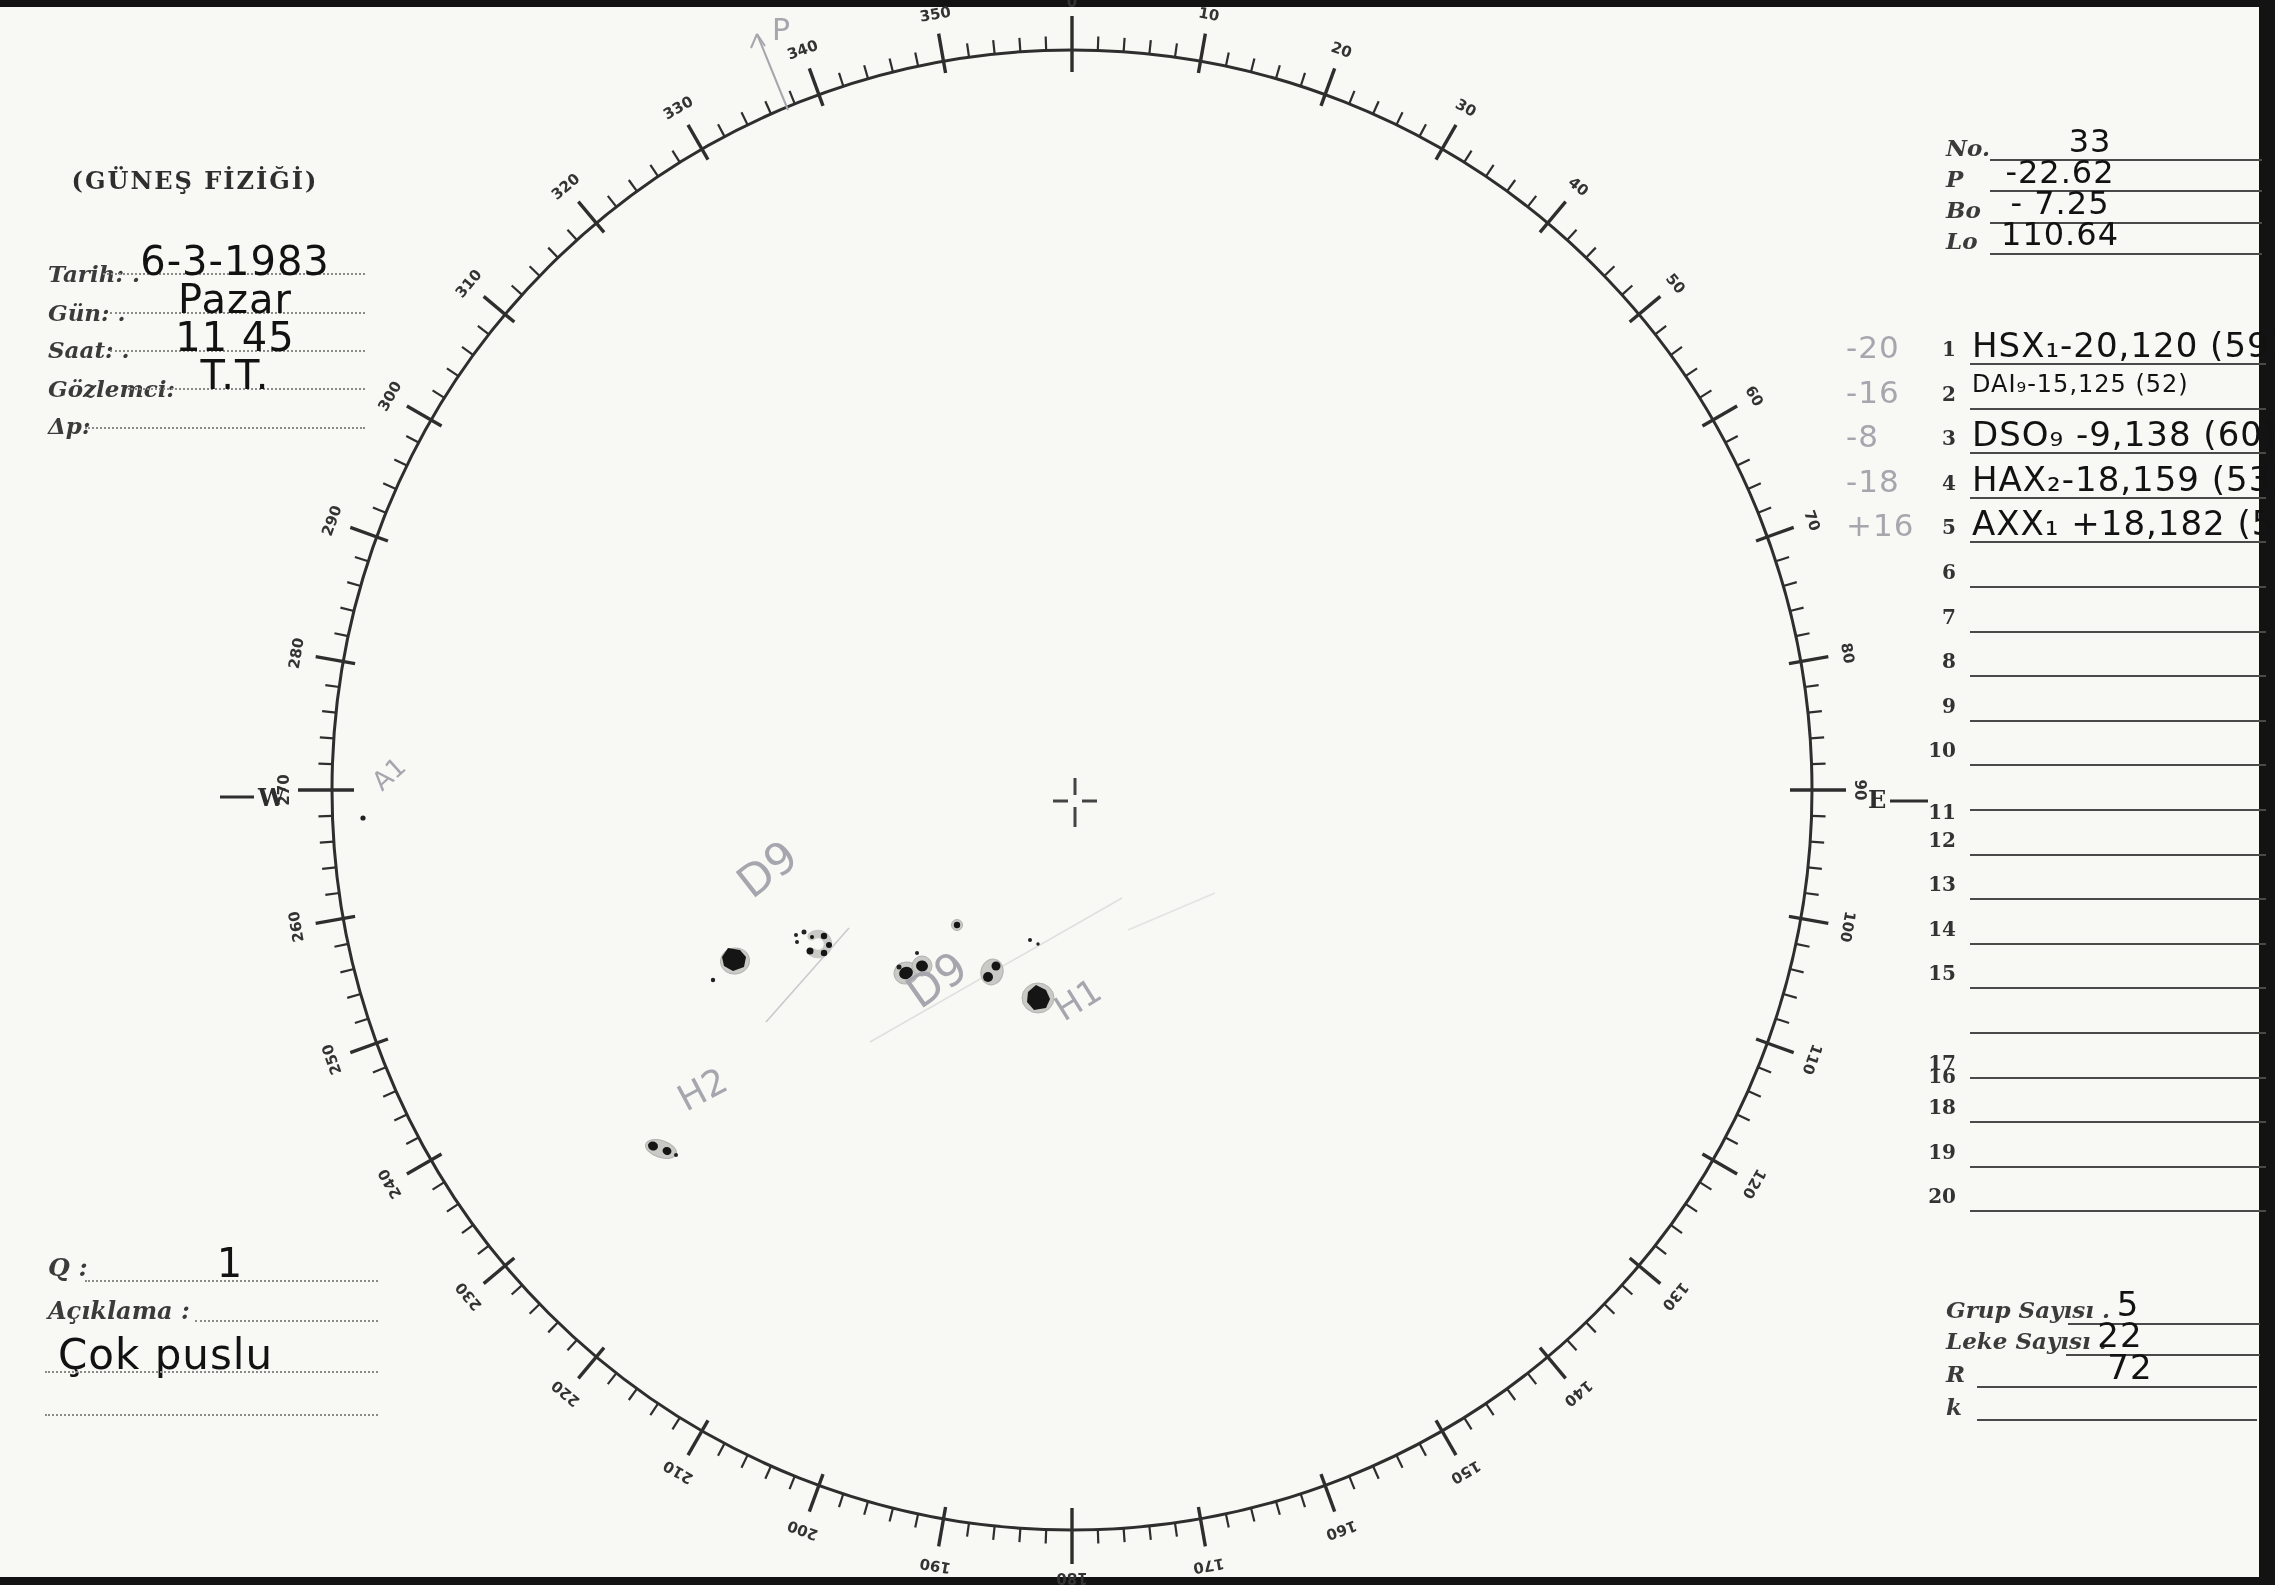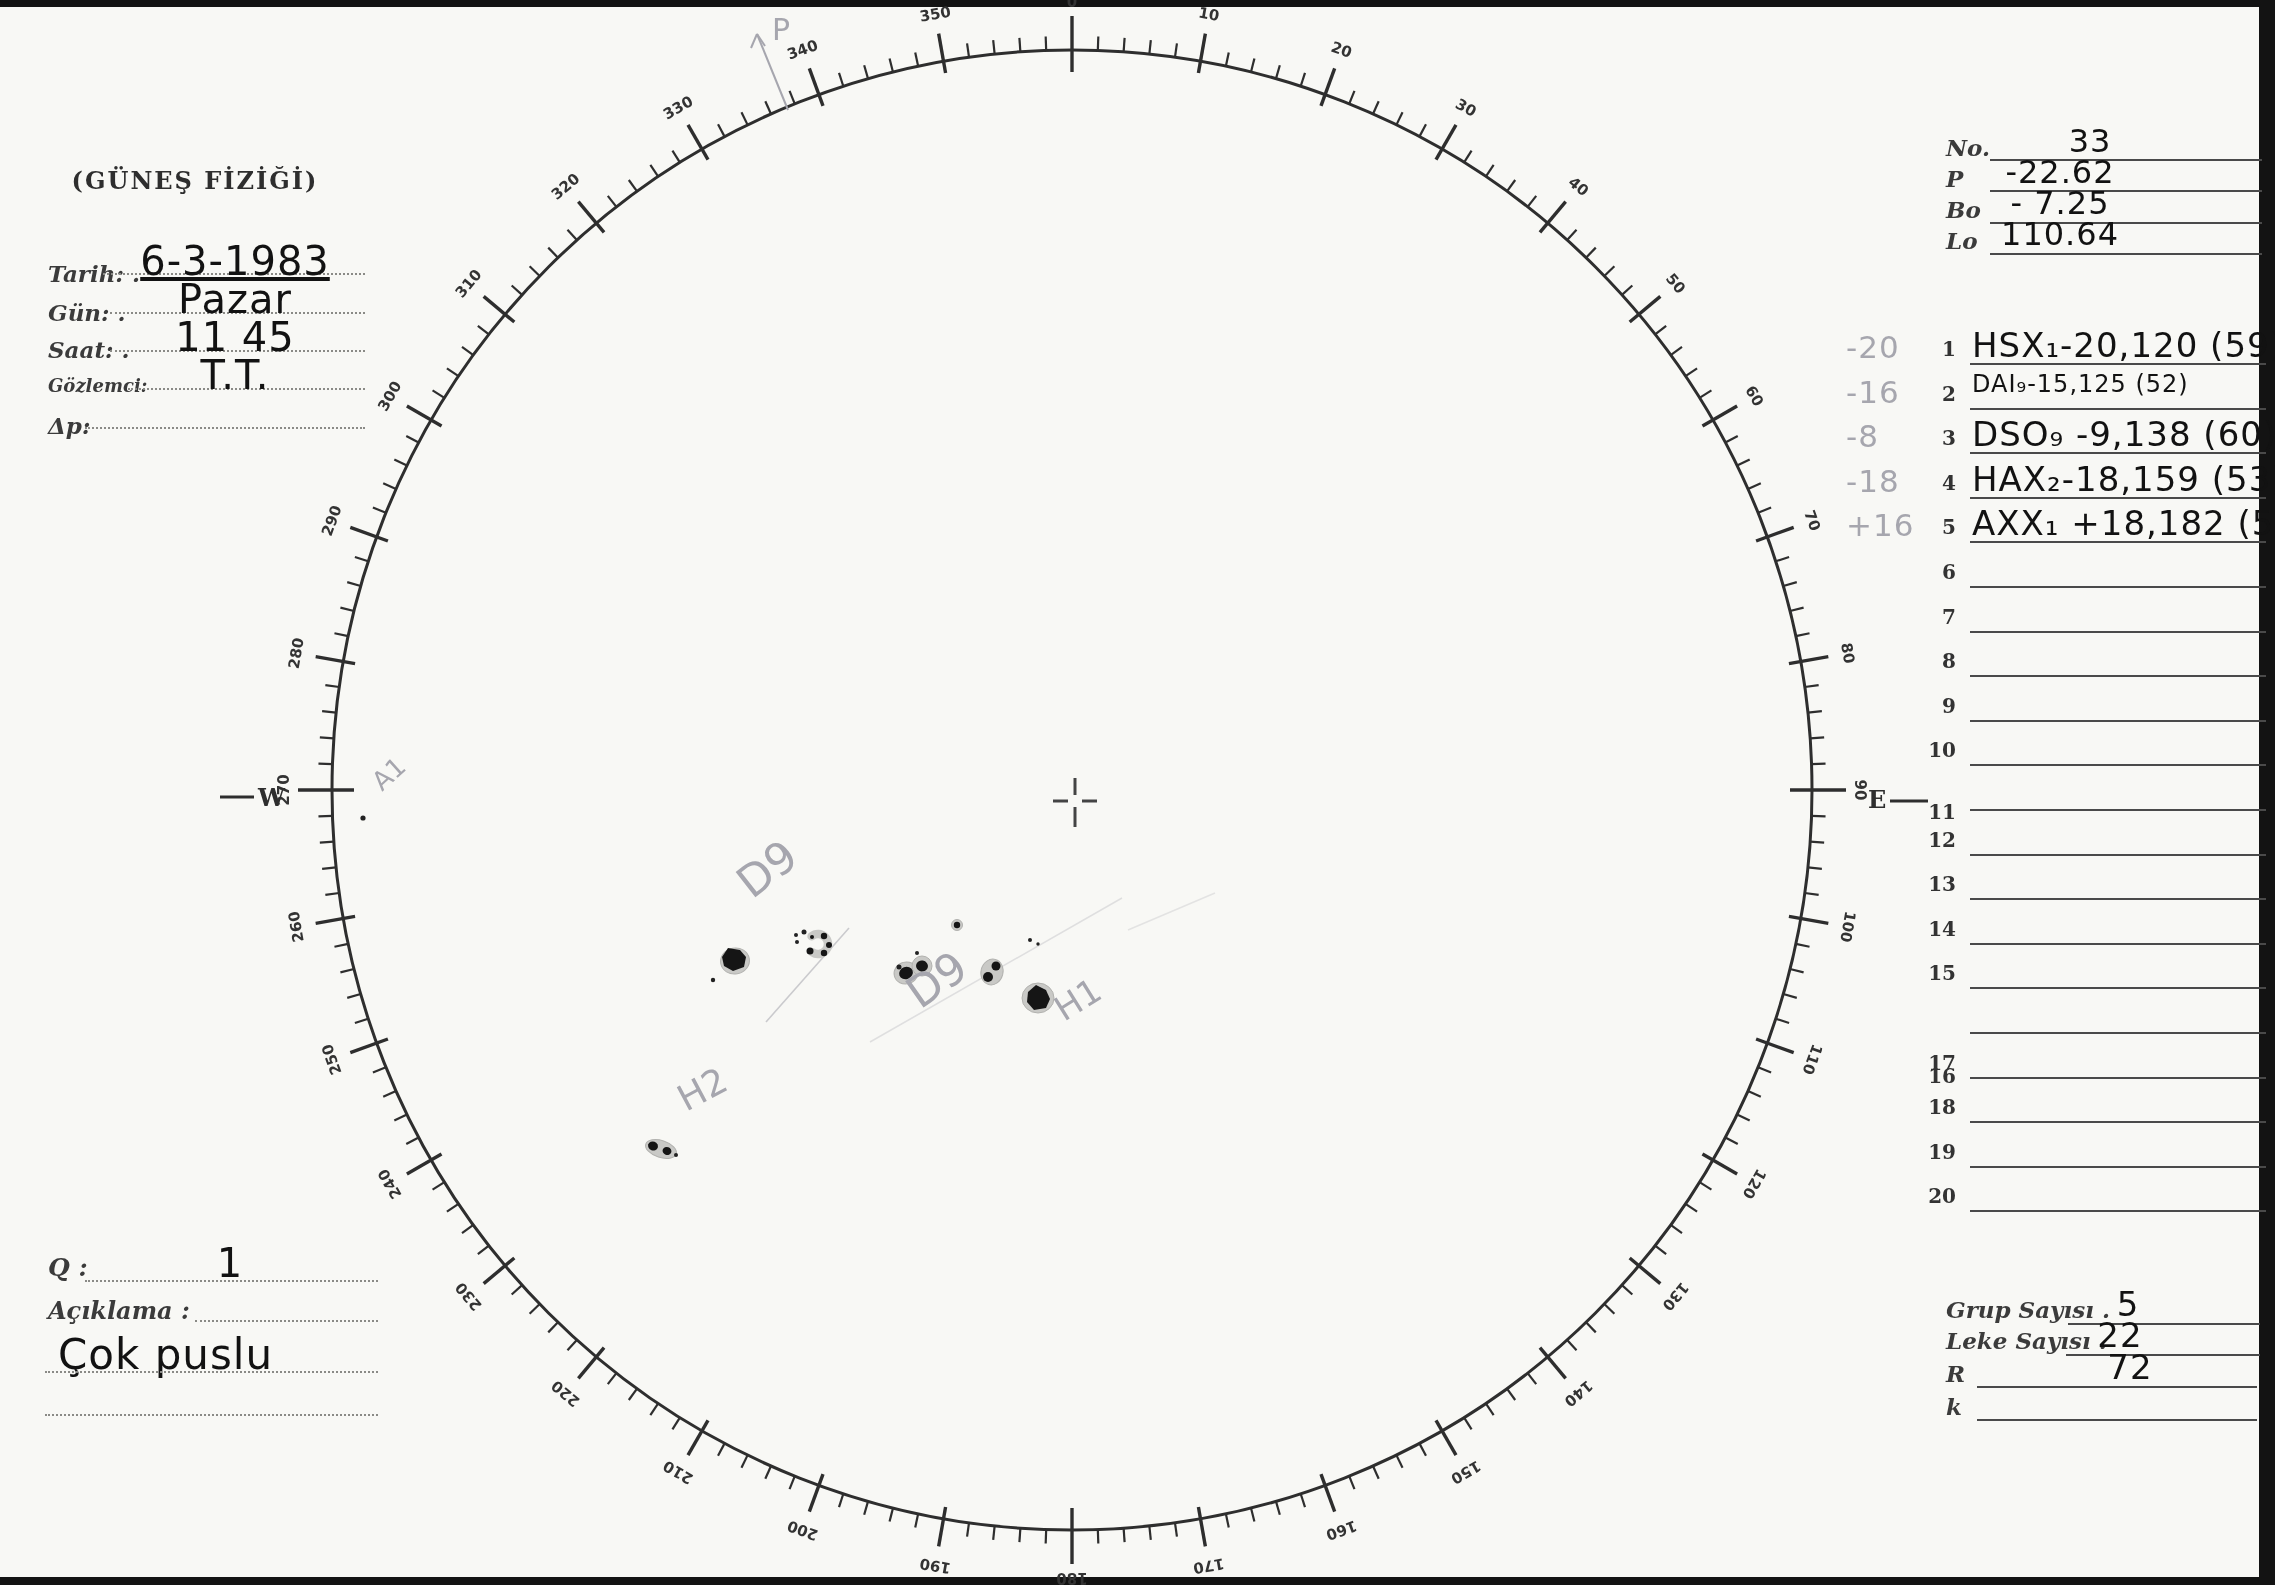--- a/index.html
+++ b/index.html
@@ -294,31 +294,31 @@
       <text x="920" y="1010" fill="#a6a6ae" font-size="44" font-family="&quot;DejaVu Sans&quot;,sans-serif" transform="rotate(-35 920 1010)">D9</text>
       <text x="1064" y="1022" fill="#a6a6ae" font-size="34" font-family="&quot;DejaVu Sans&quot;,sans-serif" transform="rotate(-32 1064 1022)">H1</text>
       <text x="686" y="1112" fill="#a6a6ae" font-size="36" font-family="&quot;DejaVu Sans&quot;,sans-serif" transform="rotate(-28 686 1112)">H2</text>
       <text x="382" y="792" fill="#a6a6ae" font-size="26" font-family="&quot;DejaVu Sans&quot;,sans-serif" transform="rotate(-42 382 792)">A1</text>
     </svg>
 
   <div class="abs hdr" style="left:30px;top:166px;width:330px;text-align:center;font-size:24px;">(GÜNEŞ FİZİĞİ)</div>
 
   <div class="abs lbl" style="left:48px;top:260px;font-size:23px;">Tarih: .</div>
   <div class="abs dotline" style="left:103px;top:273px;width:262px;"></div>
-  <div class="abs hand" style="left:120px;top:238px;width:230px;text-align:center;font-size:40px;text-decoration:underline;">6-3-1983</div>
+  <div class="abs hand" style="left:120px;top:238px;width:230px;text-align:center;font-size:40px;">6-3-1983</div>
 
   <div class="abs lbl" style="left:48px;top:299px;font-size:23px;">Gün: .</div>
   <div class="abs dotline" style="left:110px;top:312px;width:255px;"></div>
   <div class="abs hand" style="left:120px;top:276px;width:230px;text-align:center;font-size:40px;">Pazar</div>
 
   <div class="abs lbl" style="left:48px;top:336px;font-size:23px;">Saat: .</div>
   <div class="abs dotline" style="left:110px;top:350px;width:255px;"></div>
   <div class="abs hand" style="left:120px;top:314px;width:230px;text-align:center;font-size:40px;">11 45</div>
 
-  <div class="abs lbl" style="left:48px;top:375px;font-size:18px;">Gözlemci:</div>
+  <div class="abs lbl" style="left:48px;top:375px;font-size:23px;">Gözlemci:</div>
   <div class="abs dotline" style="left:128px;top:388px;width:237px;"></div>
   <div class="abs hand" style="left:120px;top:352px;width:230px;text-align:center;font-size:40px;">T.T.</div>
 
   <div class="abs lbl" style="left:48px;top:412px;font-size:23px;">Δp:</div>
   <div class="abs dotline" style="left:85px;top:427px;width:280px;"></div>
 
   <div class="abs lbl" style="left:1946px;top:134px;font-size:23px;">No.</div>
   <div class="abs solidline" style="left:1990px;top:159px;width:272px;"></div>
   <div class="abs hand" style="left:1990px;top:122px;width:200px;text-align:center;font-size:32px;">33</div>
 

